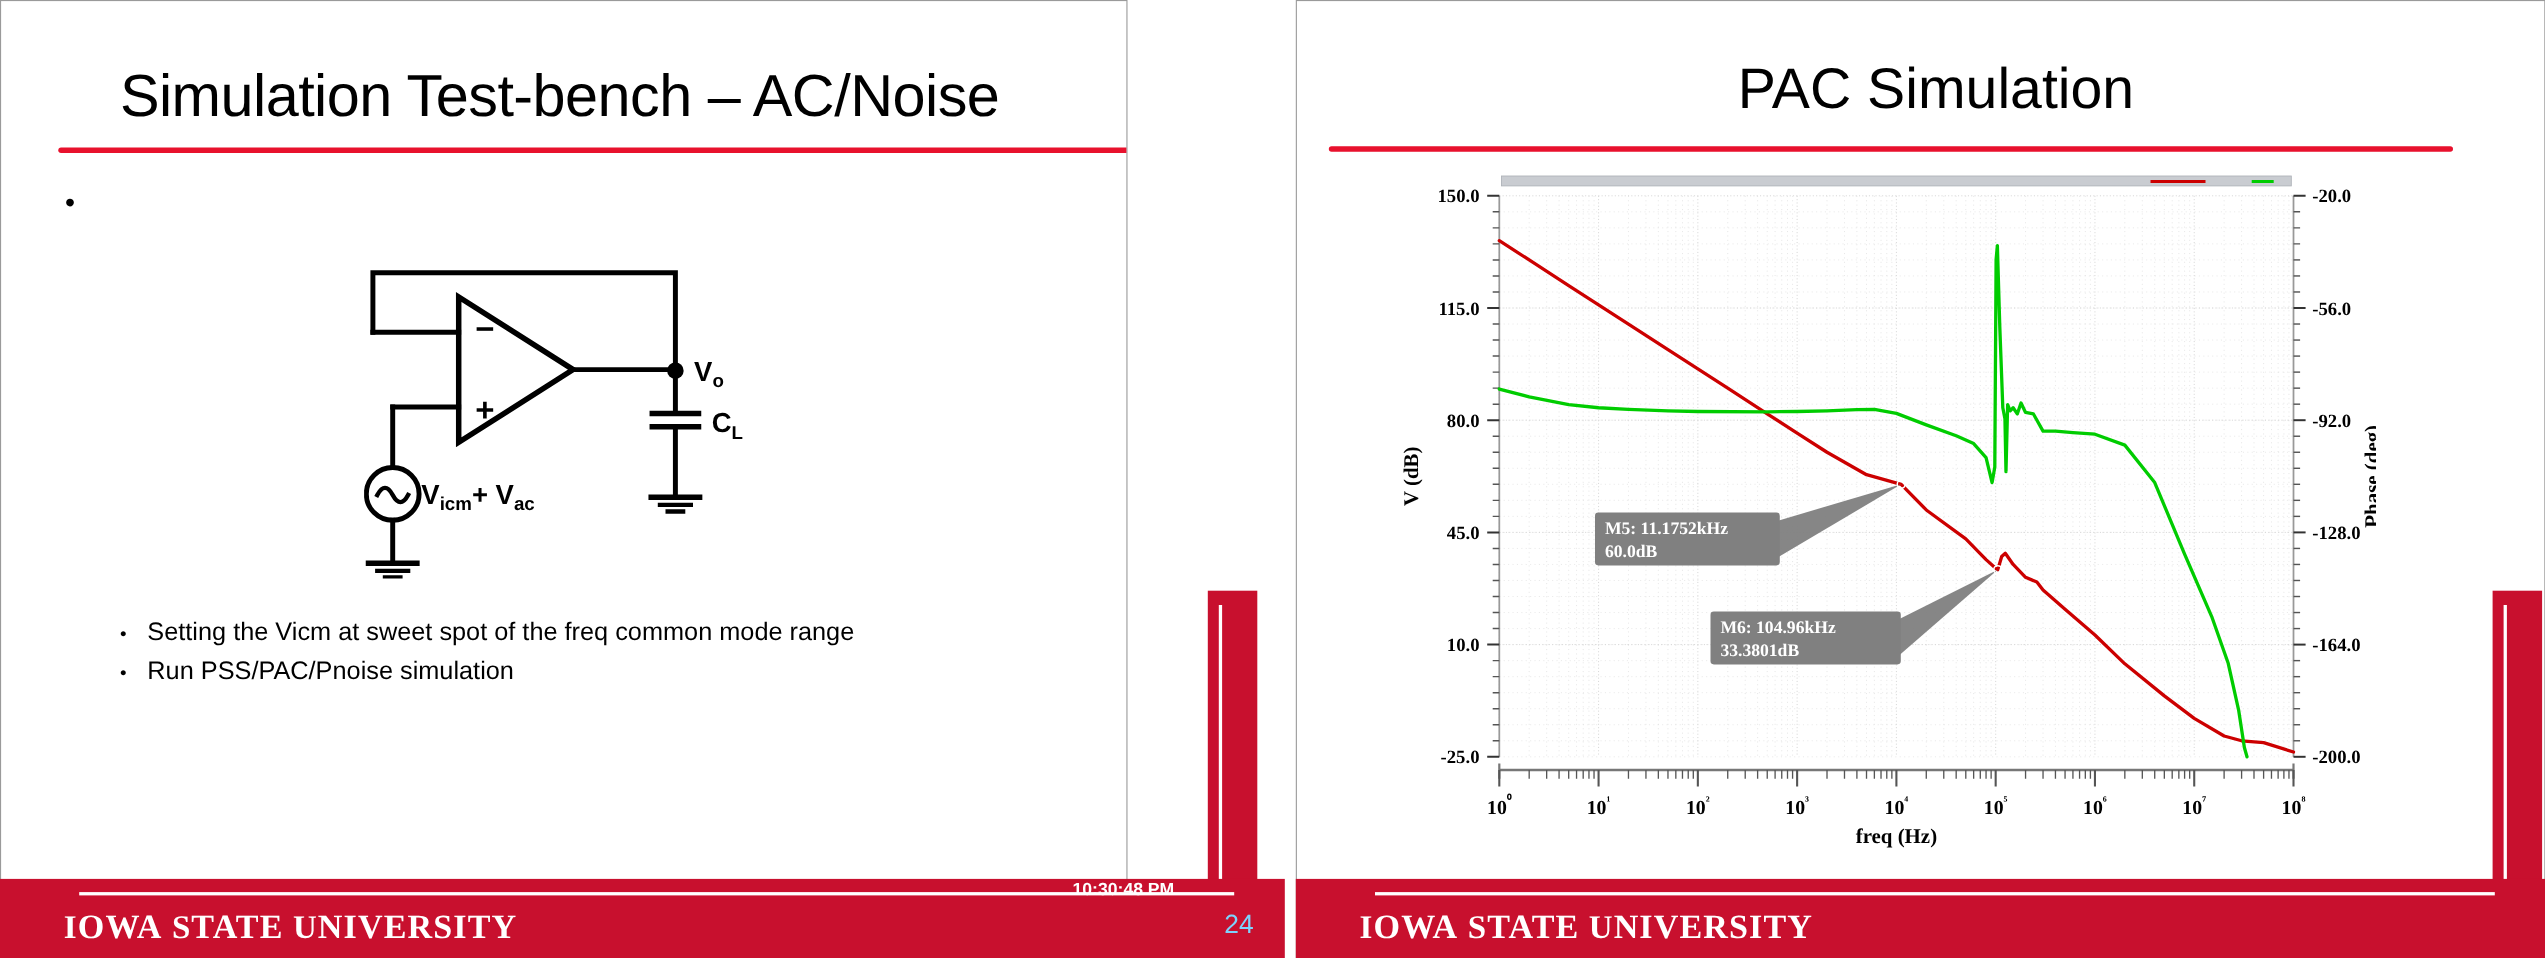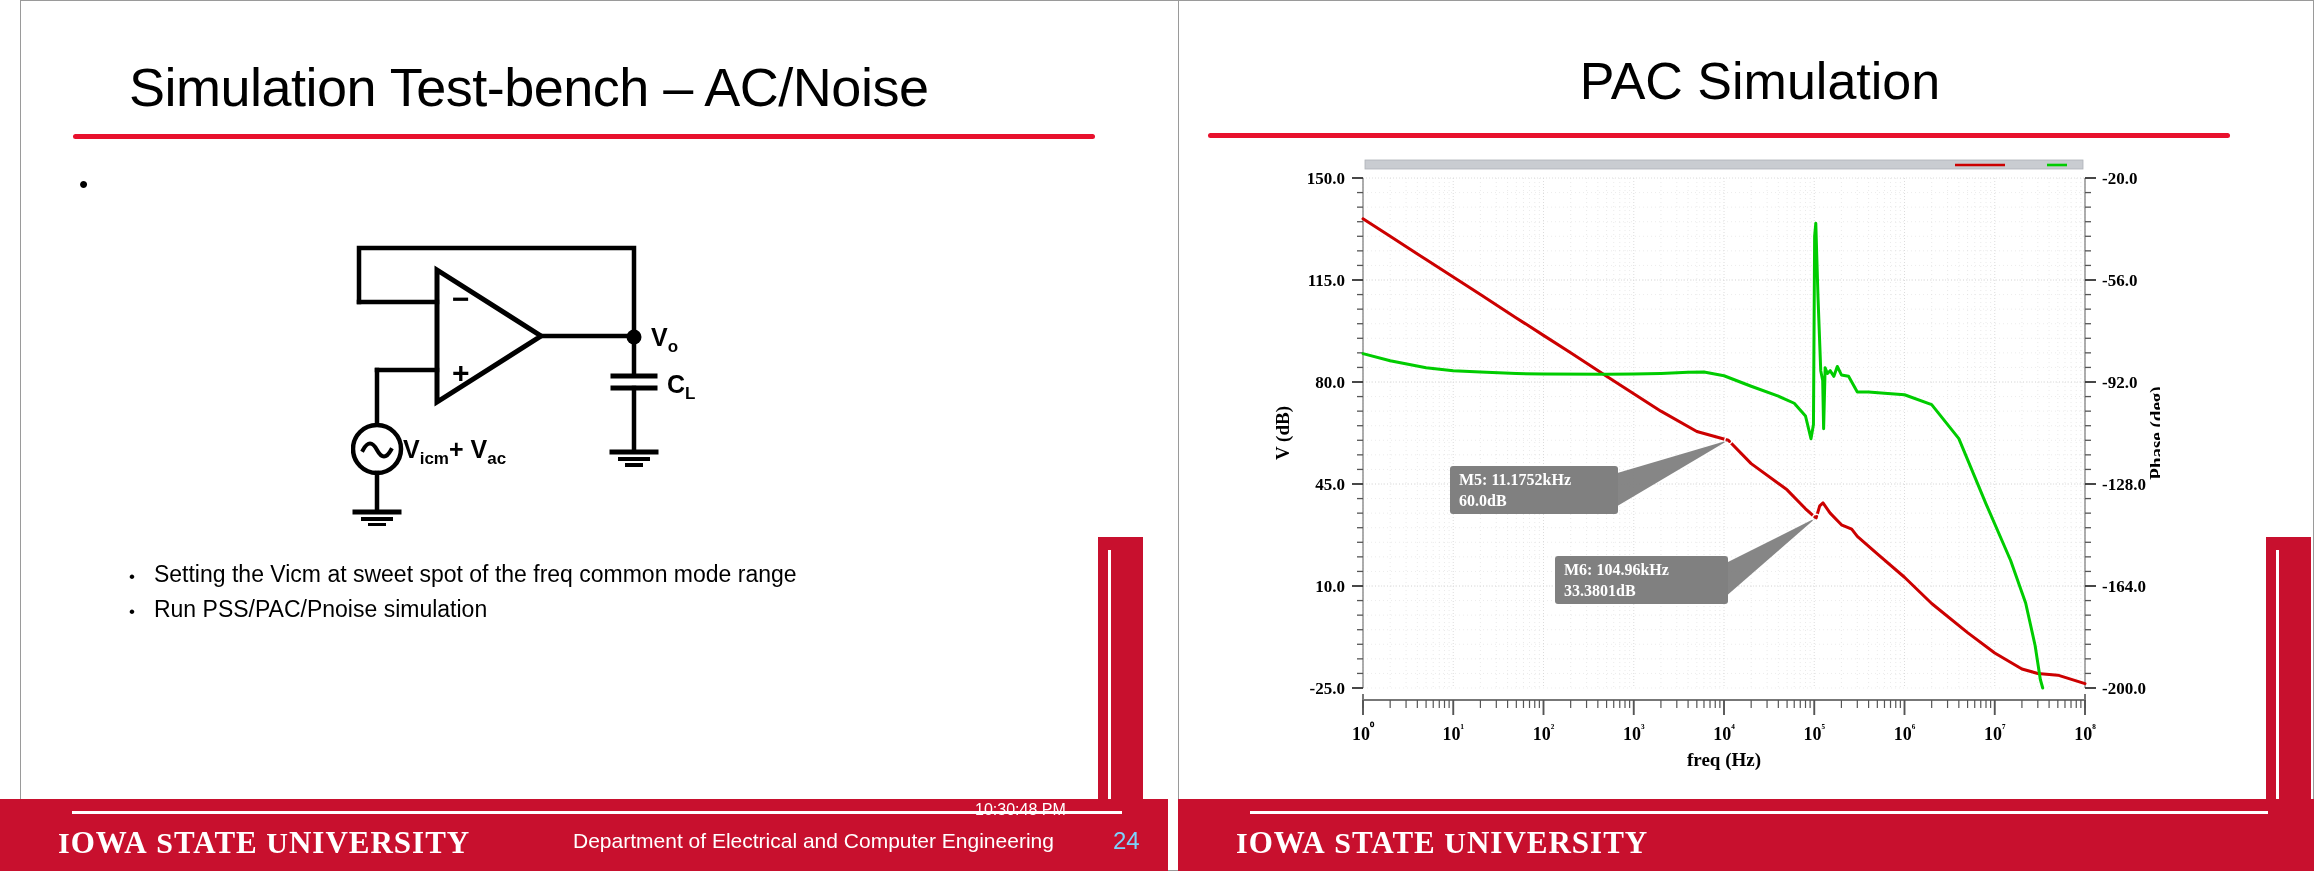--- a/index.html
+++ b/index.html
@@ -11,21 +11,21 @@
   }
   #root { position: relative; width: 2314px; height: 871px; background: #fff; }
 
   
   .slide {
     position: absolute; top: 0; height: 871px;
     background: #ffffff;
     border: 1px solid #9a9a9a;
     overflow: hidden;
   }
-  #slide-left  { left: 0px;    width: 1168px; margin-left: 20px; }
+  #slide-left  { left: 0px;    width: 1025px; }
   #slide-right { left: 1178px; width: 1136px; }
 
   
   .slide-title {
     position: absolute;
     font-family: "Liberation Sans", sans-serif;
     font-weight: 400;
     color: #000000;
     white-space: nowrap;
   }
@@ -82,21 +82,21 @@
     white-space: nowrap;
   }
   .isu-logo .sm { font-size: 31px; }
   .dept {
     position: absolute; top: 30px;
     color: #ffffff; font-size: 21px; white-space: nowrap;
   }
   #dept-left  { left: 573px; }
   .timestamp {
     position: absolute; top: 2px;
-    color: #ffffff; font-size: 16px; font-weight: 400;
+    color: #ffffff; font-size: 16px; font-weight: 700;
     width: 104px; line-height: 18px; word-break: break-all;
   }
   #ts-left  { left: 975px; }
   .page-num {
     position: absolute; top: 28px;
     color: #7dd3fc; font-size: 24px;
   }
   #page-left  { left: 1113px; }
 
   
@@ -525,21 +525,20 @@
 
   <div class="edge-tab" id="edge-tab-right"></div>
   <div class="edge-tab-line" id="edge-line-right"></div>
   <div class="edge-cross" id="edge-cross-right"></div>
 
   <div class="footer" id="footer-left">
     <div class="footer-hairline"></div>
     <div class="isu-logo"><span>I</span><span class="sm">OWA</span>
       <span>S</span><span class="sm">TATE</span>
       <span>U</span><span class="sm">NIVERSITY</span></div>
-    <div class="dept" id="dept-left">Department of Electrical and Computer Engineering</div>
     <div class="timestamp" id="ts-left">10:30:48 PM</div>
     <div class="page-num" id="page-left">24</div>
   </div>
 
   <div class="footer" id="footer-right">
     <div class="footer-hairline"></div>
     <div class="isu-logo"><span>I</span><span class="sm">OWA</span>
       <span>S</span><span class="sm">TATE</span>
       <span>U</span><span class="sm">NIVERSITY</span></div>
 

